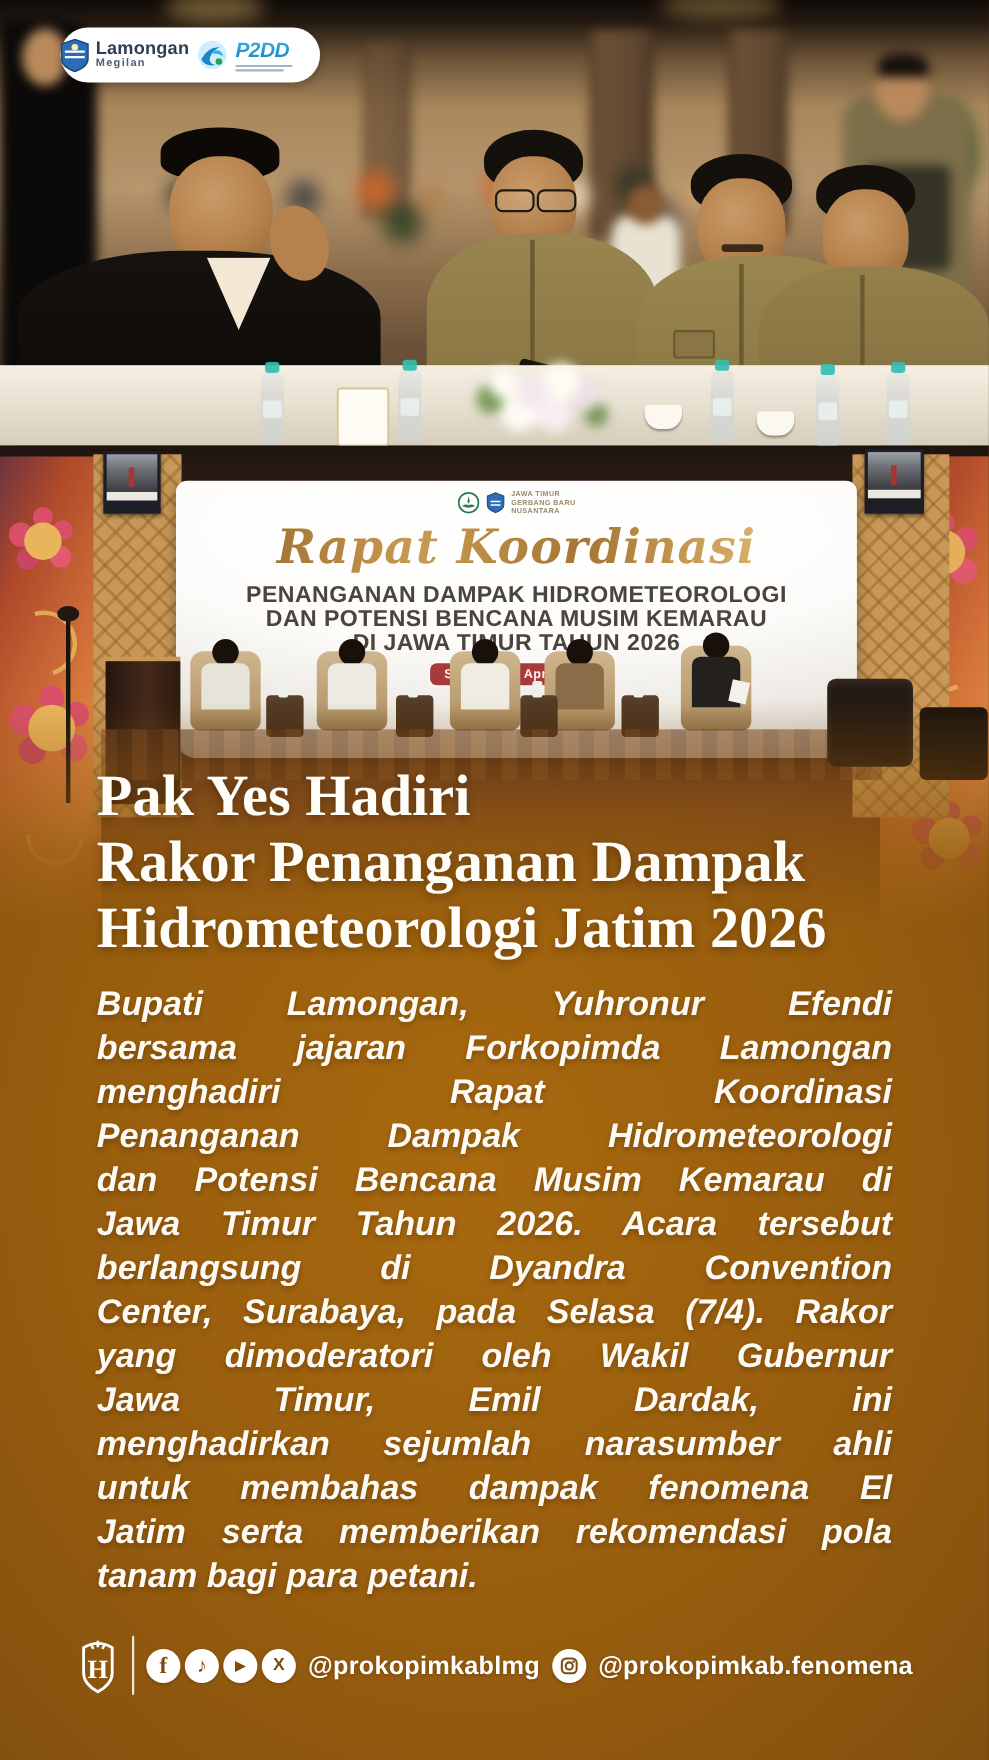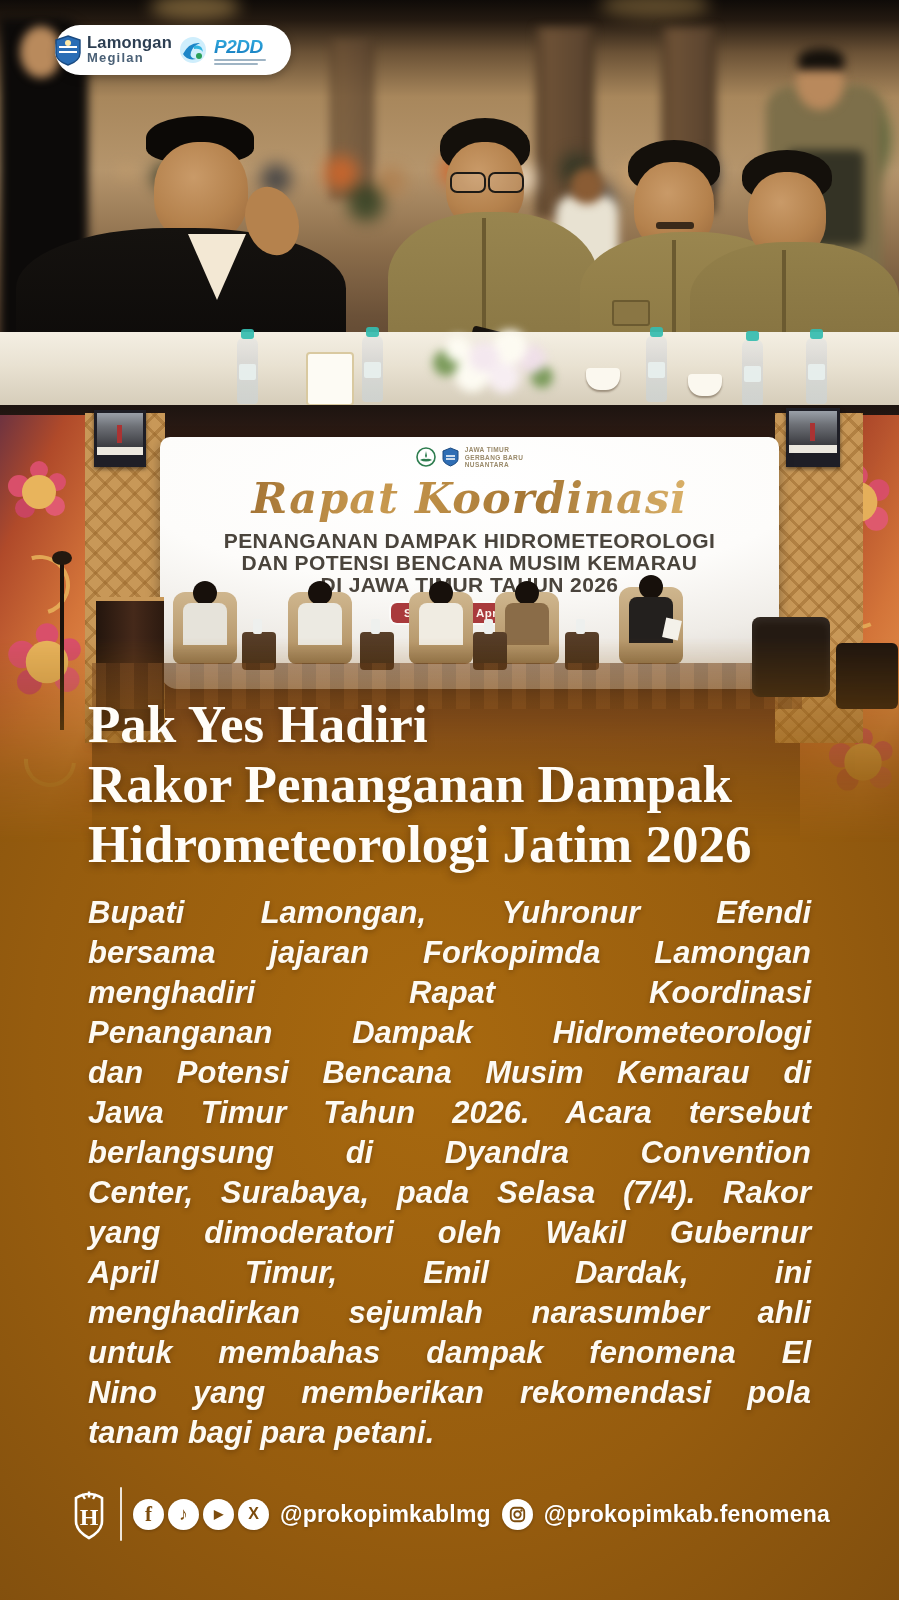--- a/index.html
+++ b/index.html
@@ -64,21 +64,21 @@
   .divider{width:2px;height:54px;background:rgba(255,255,255,.85);border-radius:1px;}
   .socRow{display:flex;align-items:center;gap:4px;}
   .soc{width:31px;height:31px;border-radius:50%;background:#fff;display:flex;align-items:center;justify-content:center;
     color:#7c4c0e;font-weight:700;box-shadow:0 1px 3px rgba(40,20,0,.3);}
   .handle{color:#fff;font-size:23px;font-weight:700;letter-spacing:.2px;text-shadow:0 1px 3px rgba(40,20,0,.3);}
 
   
   .hbadge{position:absolute;left:55px;top:25px;width:236px;height:50px;background:#fff;border-radius:26px;z-index:8;
     display:flex;align-items:center;gap:6px;padding:0 0;box-sizing:border-box;box-shadow:0 3px 8px rgba(0,0,0,.25);}
   .lamTxt{font-size:16.5px;font-weight:700;color:#2c3e52;line-height:15px;letter-spacing:.2px;}
-  .lamSub{font-size:13px;font-weight:700;color:#4a6076;letter-spacing:1.2px;}
+  .lamSub{font-size:10px;font-weight:700;color:#4a6076;letter-spacing:1.2px;}
   .p2dd{font-size:19px;font-weight:800;font-style:italic;letter-spacing:-.5px;
     background:linear-gradient(180deg,#35b2e4 0%,#1478bc 100%);-webkit-background-clip:text;background-clip:text;-webkit-text-fill-color:transparent;color:#1a84c4;}
   .microbar{height:2px;background:#9fb4c4;border-radius:1px;margin-top:1.5px;}
 </style>
 </head>
 <body>
 
 <div class="poster">
 
   <div class="photo1">
@@ -274,24 +274,24 @@
   <div class="bodyText">
     <div class="bl">Bupati Lamongan, Yuhronur Efendi</div>
     <div class="bl">bersama jajaran Forkopimda Lamongan</div>
     <div class="bl">menghadiri Rapat Koordinasi</div>
     <div class="bl">Penanganan Dampak Hidrometeorologi</div>
     <div class="bl">dan Potensi Bencana Musim Kemarau di</div>
     <div class="bl">Jawa Timur Tahun 2026. Acara tersebut</div>
     <div class="bl">berlangsung di Dyandra Convention</div>
     <div class="bl">Center, Surabaya, pada Selasa (7/4). Rakor</div>
     <div class="bl">yang dimoderatori oleh Wakil Gubernur</div>
-    <div class="bl">April Timur, Emil Dardak, ini</div>
+    <div class="bl">Jawa Timur, Emil Dardak, ini</div>
     <div class="bl">menghadirkan sejumlah narasumber ahli</div>
     <div class="bl">untuk membahas dampak fenomena El</div>
-    <div class="bl">Nino yang memberikan rekomendasi pola</div>
+    <div class="bl">Jatim serta memberikan rekomendasi pola</div>
     <div class="bl last">tanam bagi para petani.</div>
   </div>
 
   <div class="footer">
     <svg width="40" height="54" viewBox="0 0 40 54">
       <path d="M7 11 Q20 3 33 11 L33 34 Q33 44 20 51 Q7 44 7 34 Z" fill="none" stroke="#ffffff" stroke-width="2.6"></path>
       <path d="M13 7 l3 5 M20 4.5 l0 6 M27 7 l-3 5" stroke="#ffffff" stroke-width="2.4" fill="none"></path>
       <text x="20" y="38" text-anchor="middle" font-family="Liberation Serif,serif" font-size="24" font-weight="bold" fill="#ffffff">H</text>
     </svg>
     <div class="divider"></div>

